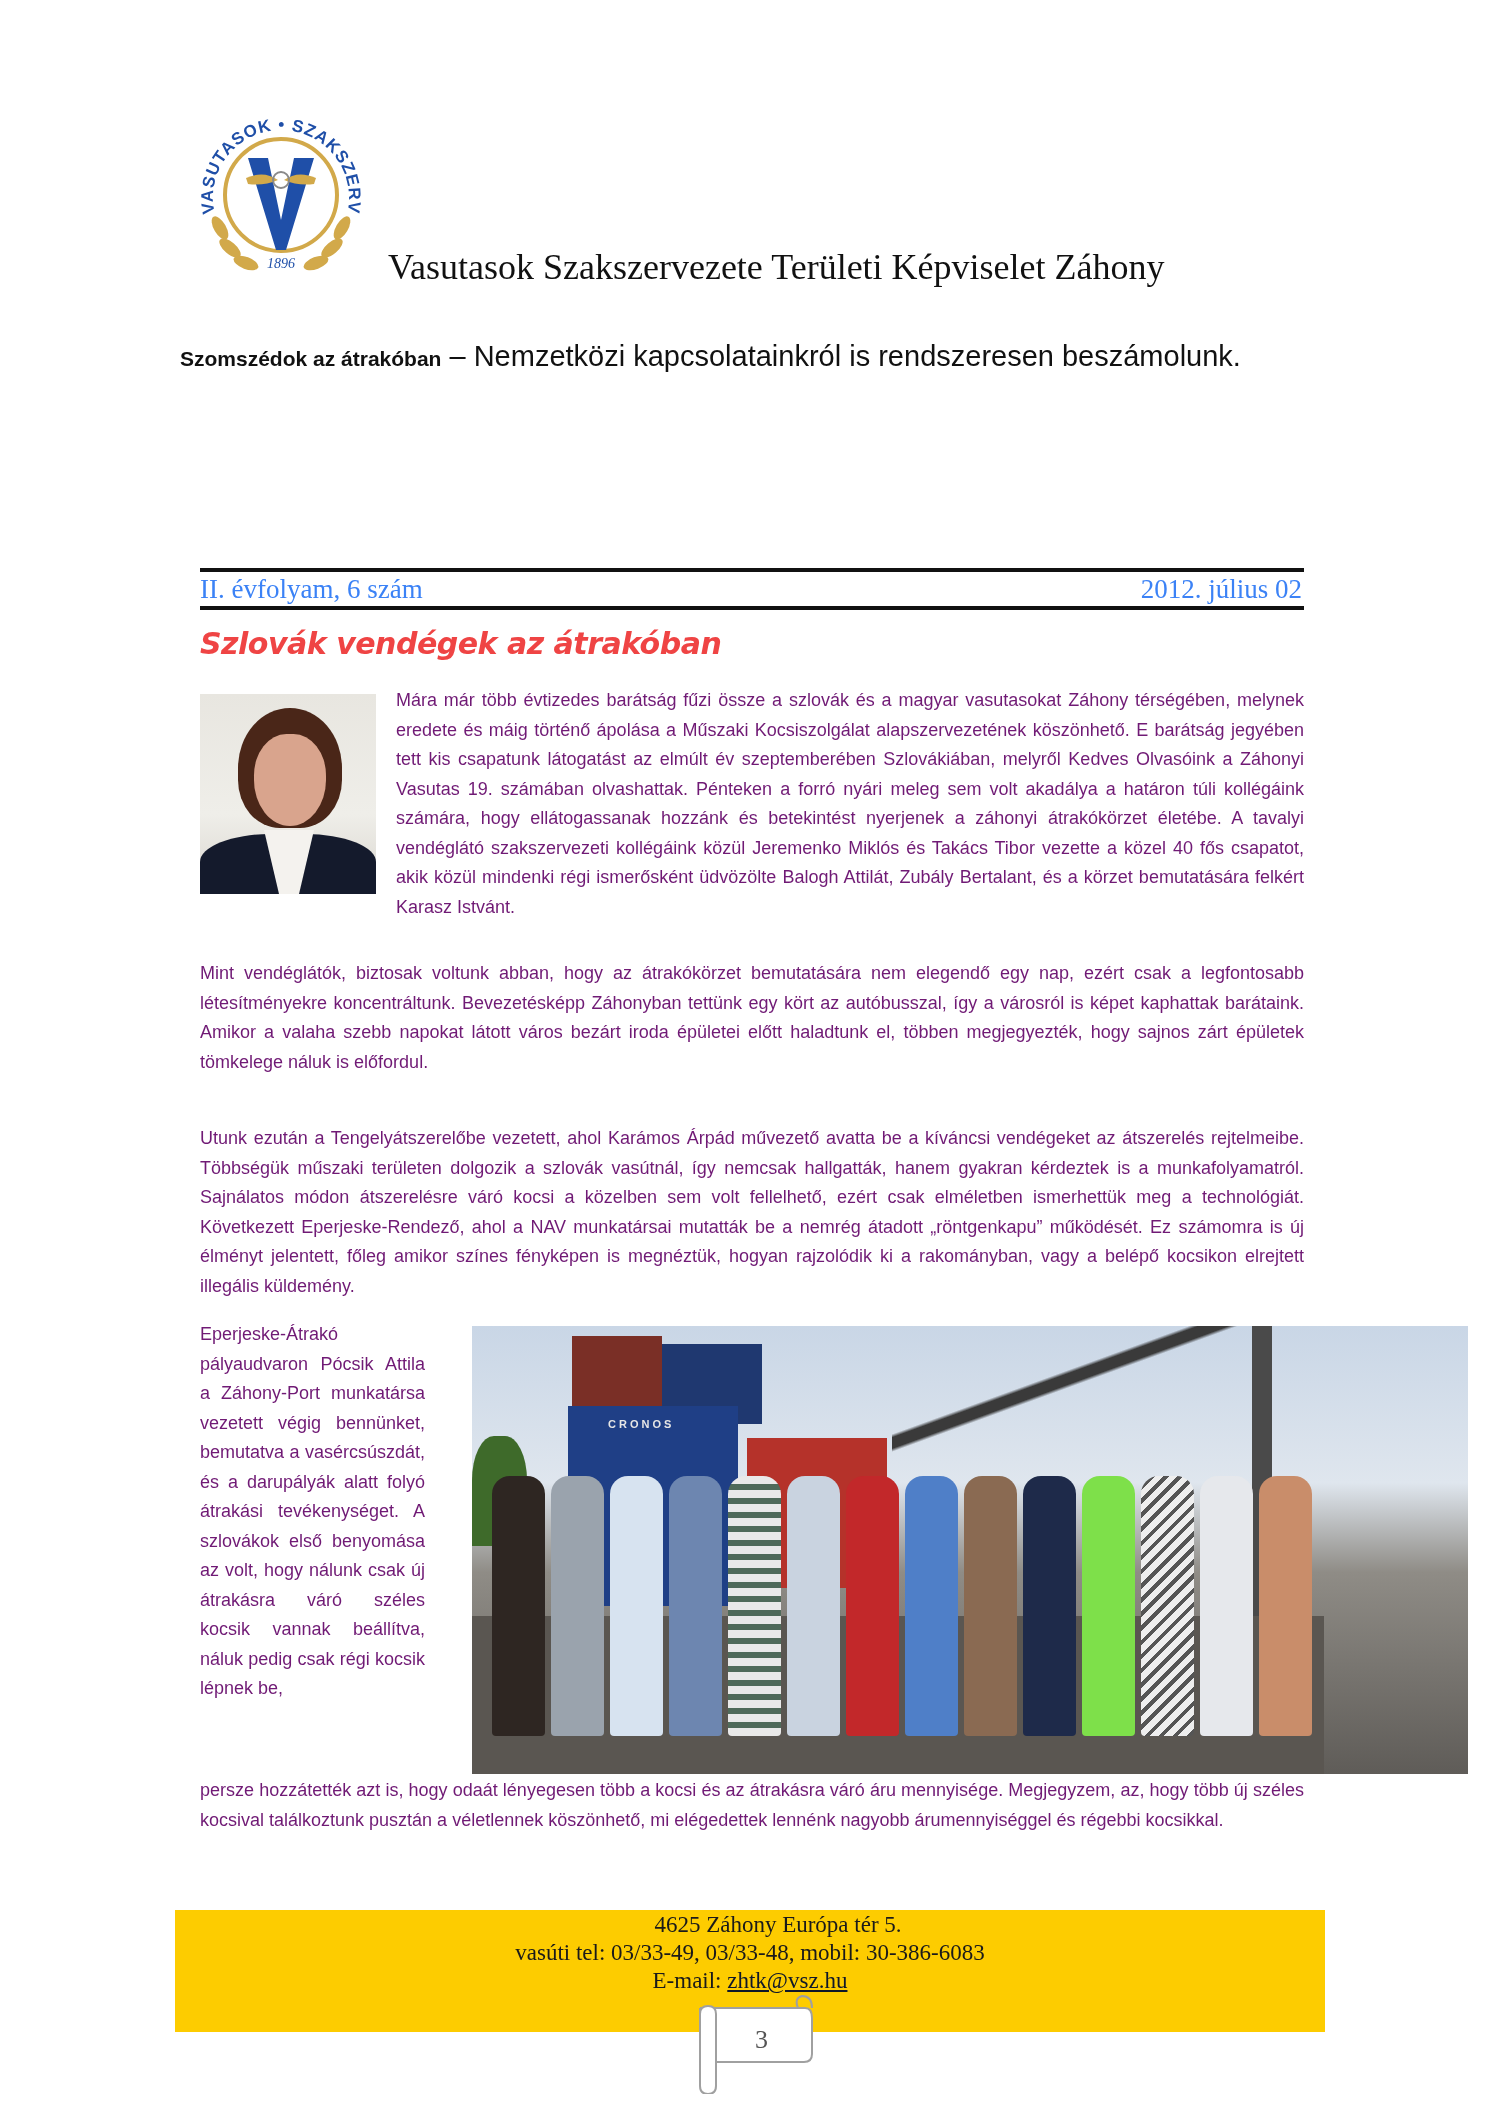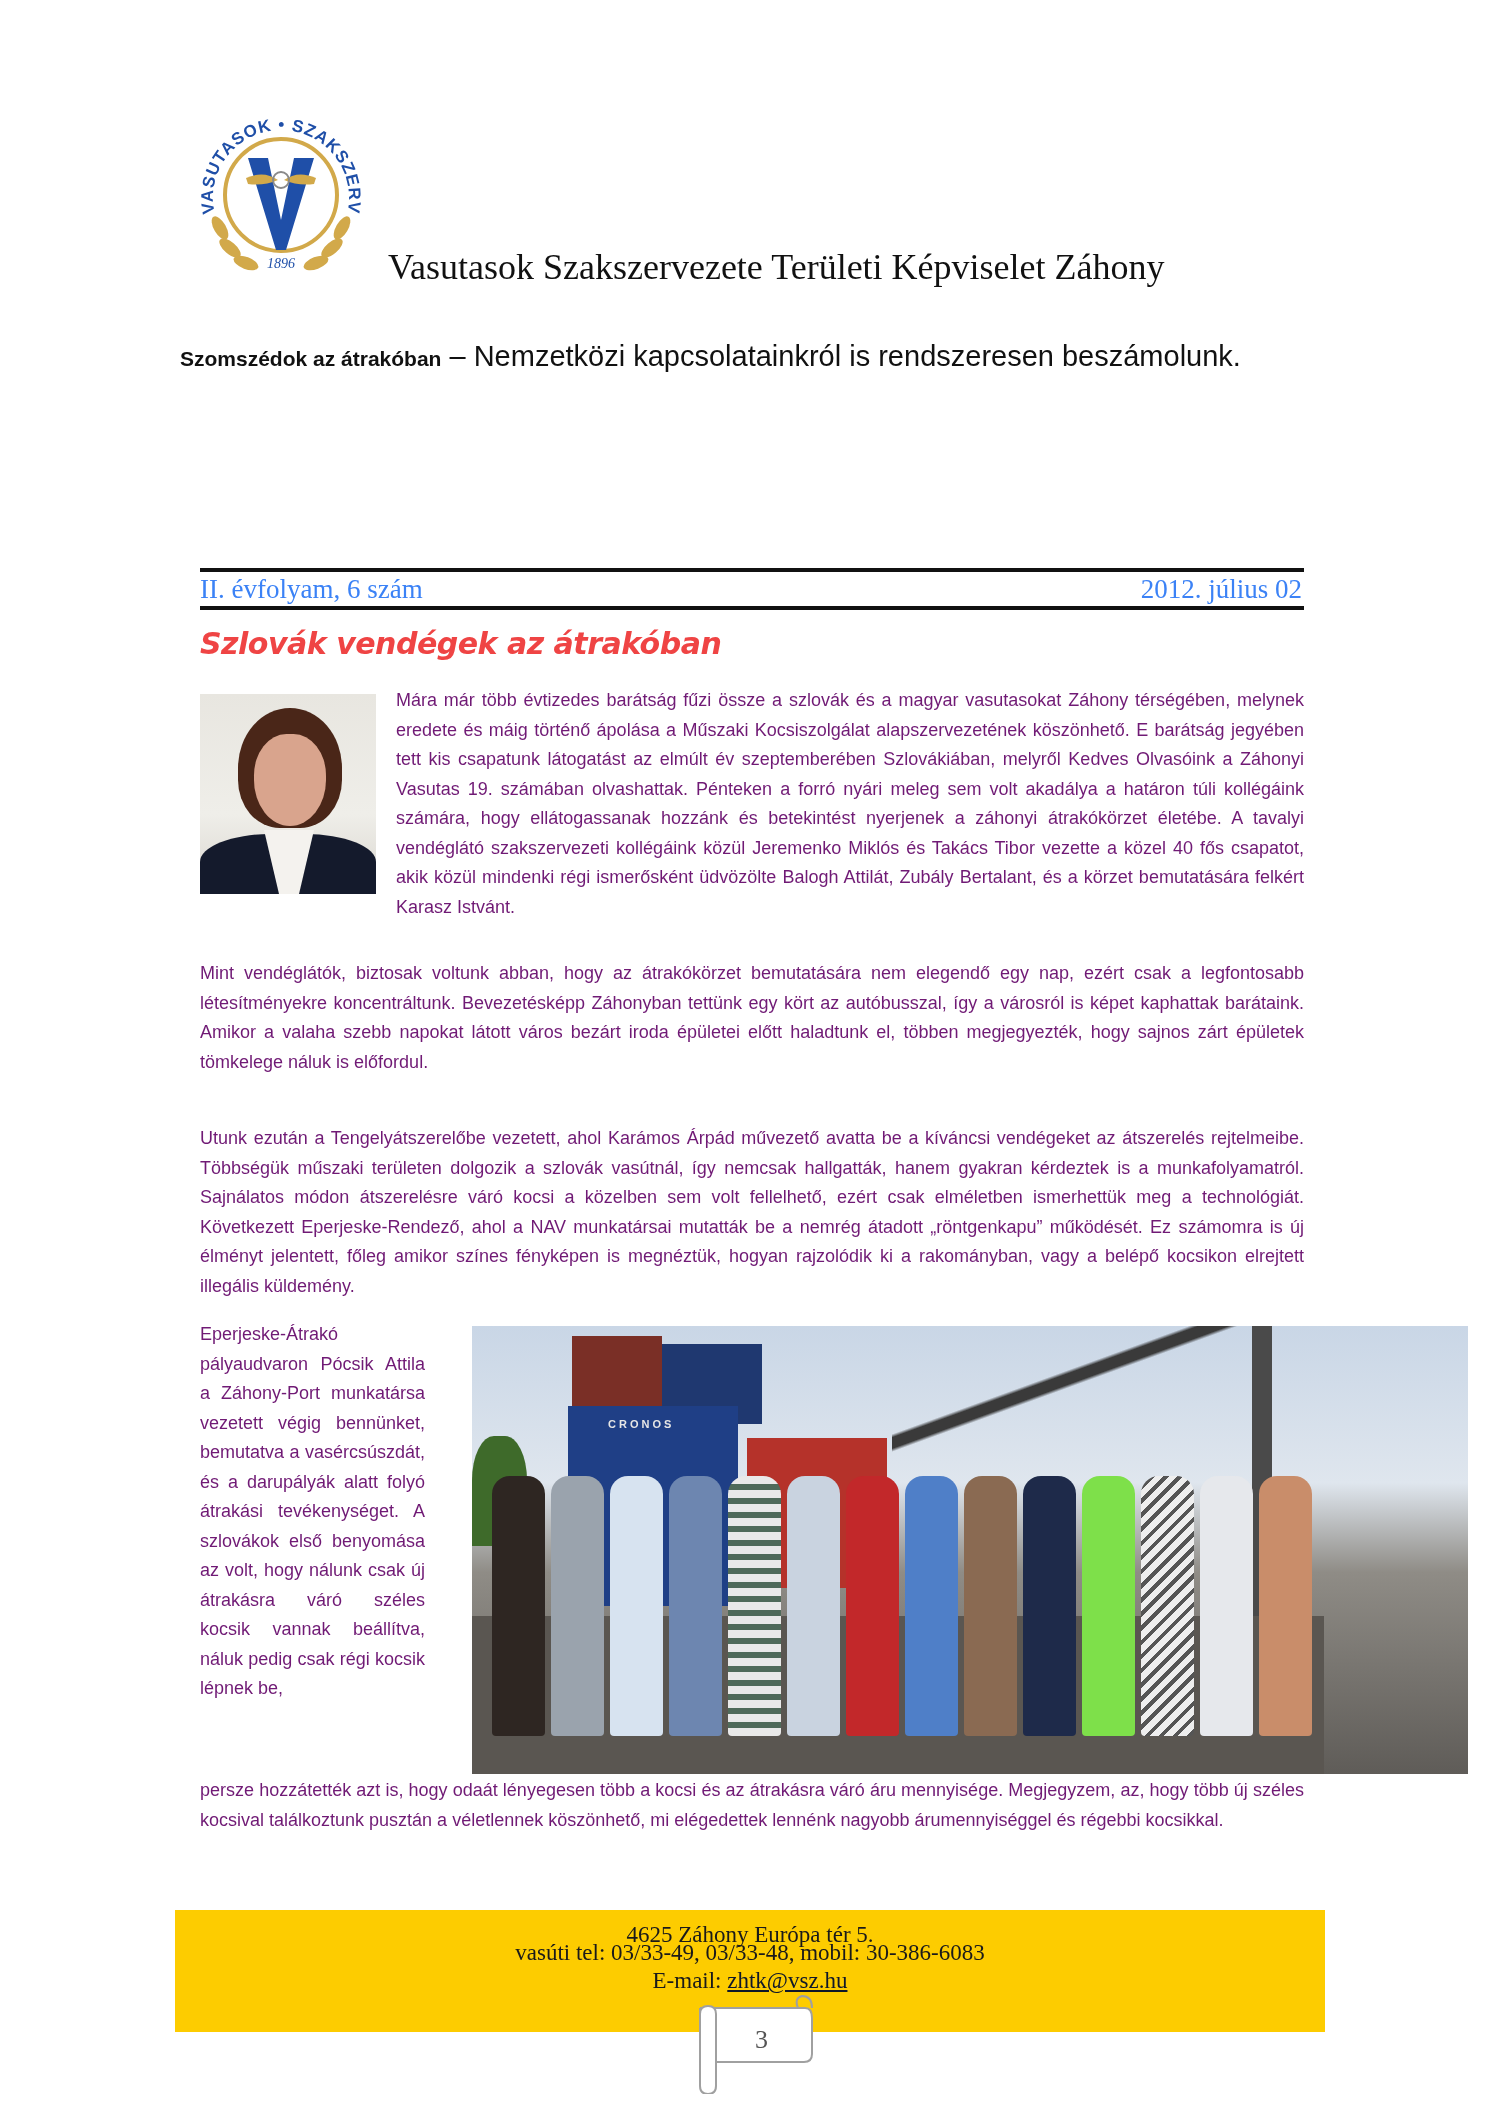--- a/index.html
+++ b/index.html
@@ -103,21 +103,21 @@
   .para4 { position: absolute; left: 4px; top: 1326px; width: 1104px; }
 
   .footer-band {
     position: absolute; left: 175px; top: 1910px; width: 1150px; height: 122px;
     background: #fdcc00;
   }
   .footer-line {
     position: absolute; left: 0; width: 1150px; text-align: center;
     font-family: "Liberation Serif", serif; font-size: 23px; color: #1a1a1a; line-height: 26px;
   }
-  .footer-line.l1 { top: 12px; }
+  .footer-line.l1 { top: 2px; padding-left: 28px; }
   .footer-line.l2 { top: 30px; }
   .footer-line.l3 { top: 58px; }
   .email-link { color: #0f172a; text-decoration: underline; }
 
   .page-scroll {
     position: absolute; left: 690px; top: 1994px; width: 130px; height: 100px;
   }
   .page-number {
     position: absolute; left: 755px; top: 2025px; font-family: "Liberation Serif", serif;
     font-size: 26px; color: #555;

